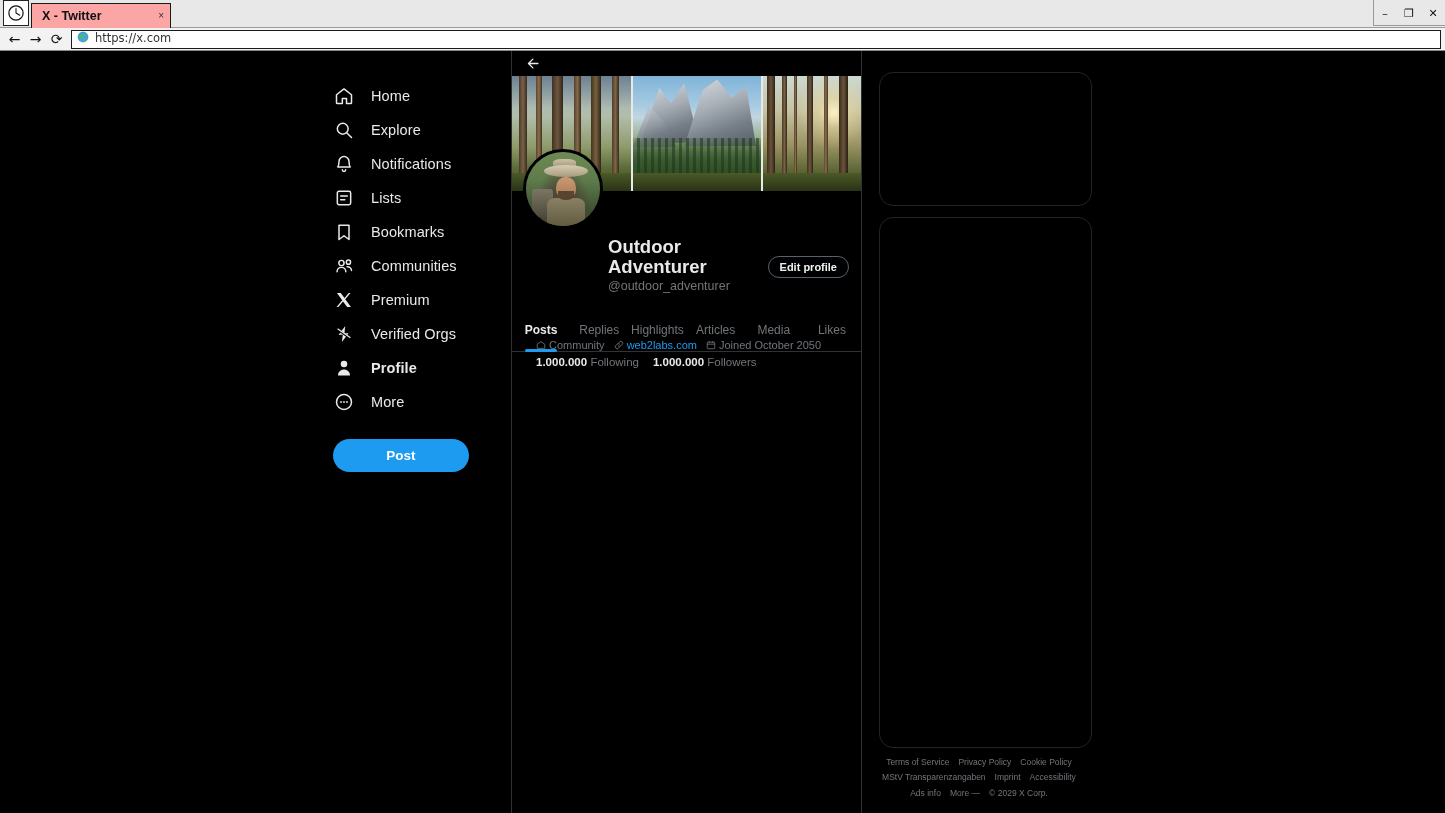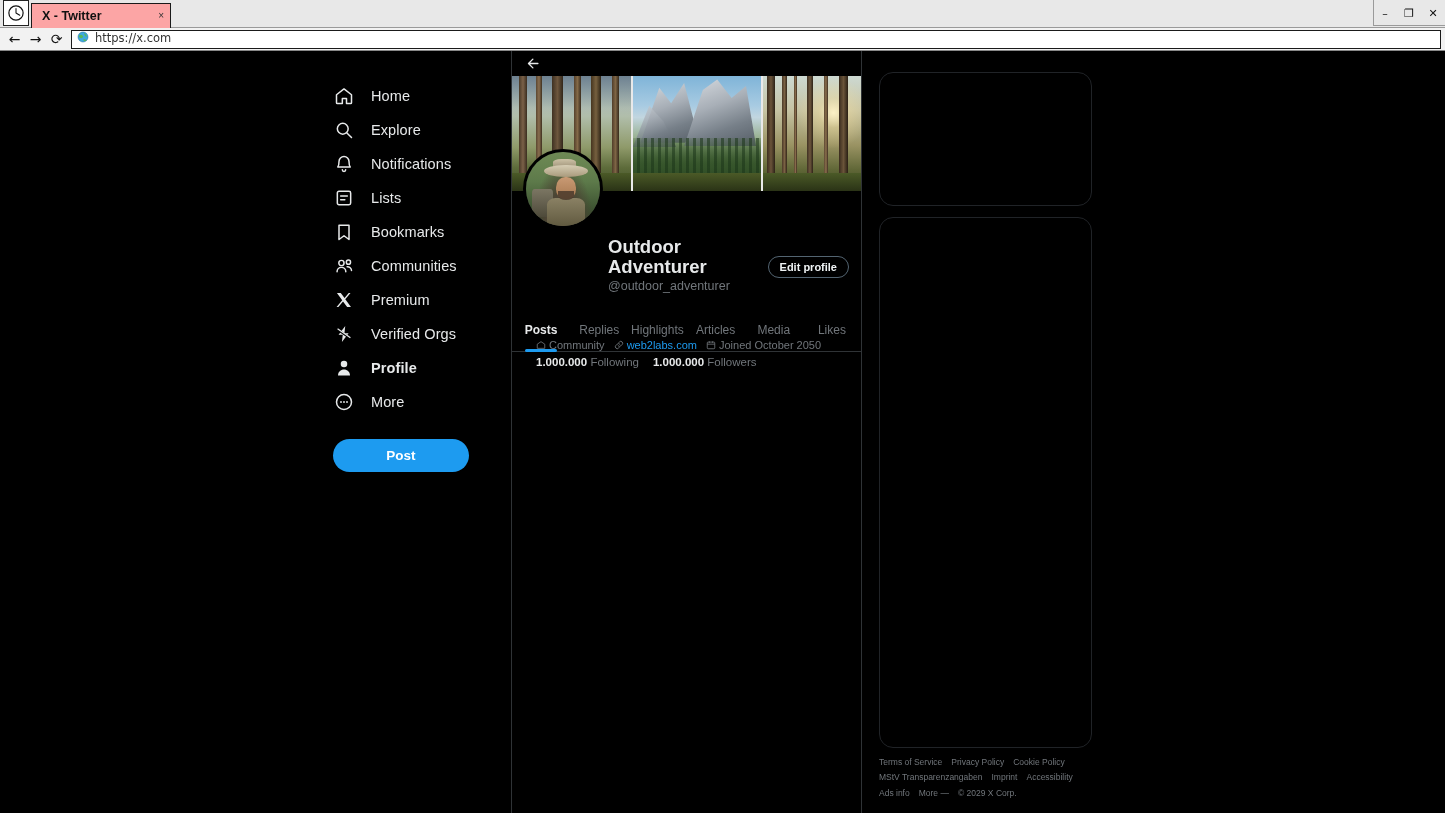--- a/index.html
+++ b/index.html
@@ -382,20 +382,21 @@
   .panel-2 { margin-top: 11px; height: 531px; }
   .footer-links {
     margin-top: 9px;
     display: flex;
     flex-wrap: wrap;
     gap: 4px 9px;
     font-size: 8.5px;
     color: #71767b;
     line-height: 1.35;
     max-width: 200px;
+    justify-content: center;
   }
   .footer-links a { color: #71767b; text-decoration: none; cursor: pointer; }
   .footer-copy { color: #71767b; }
 </style>
 </head>
 <body>
 
 <div class="browser-chrome">
   <div class="titlebar">
     <div class="app-icon-box">

